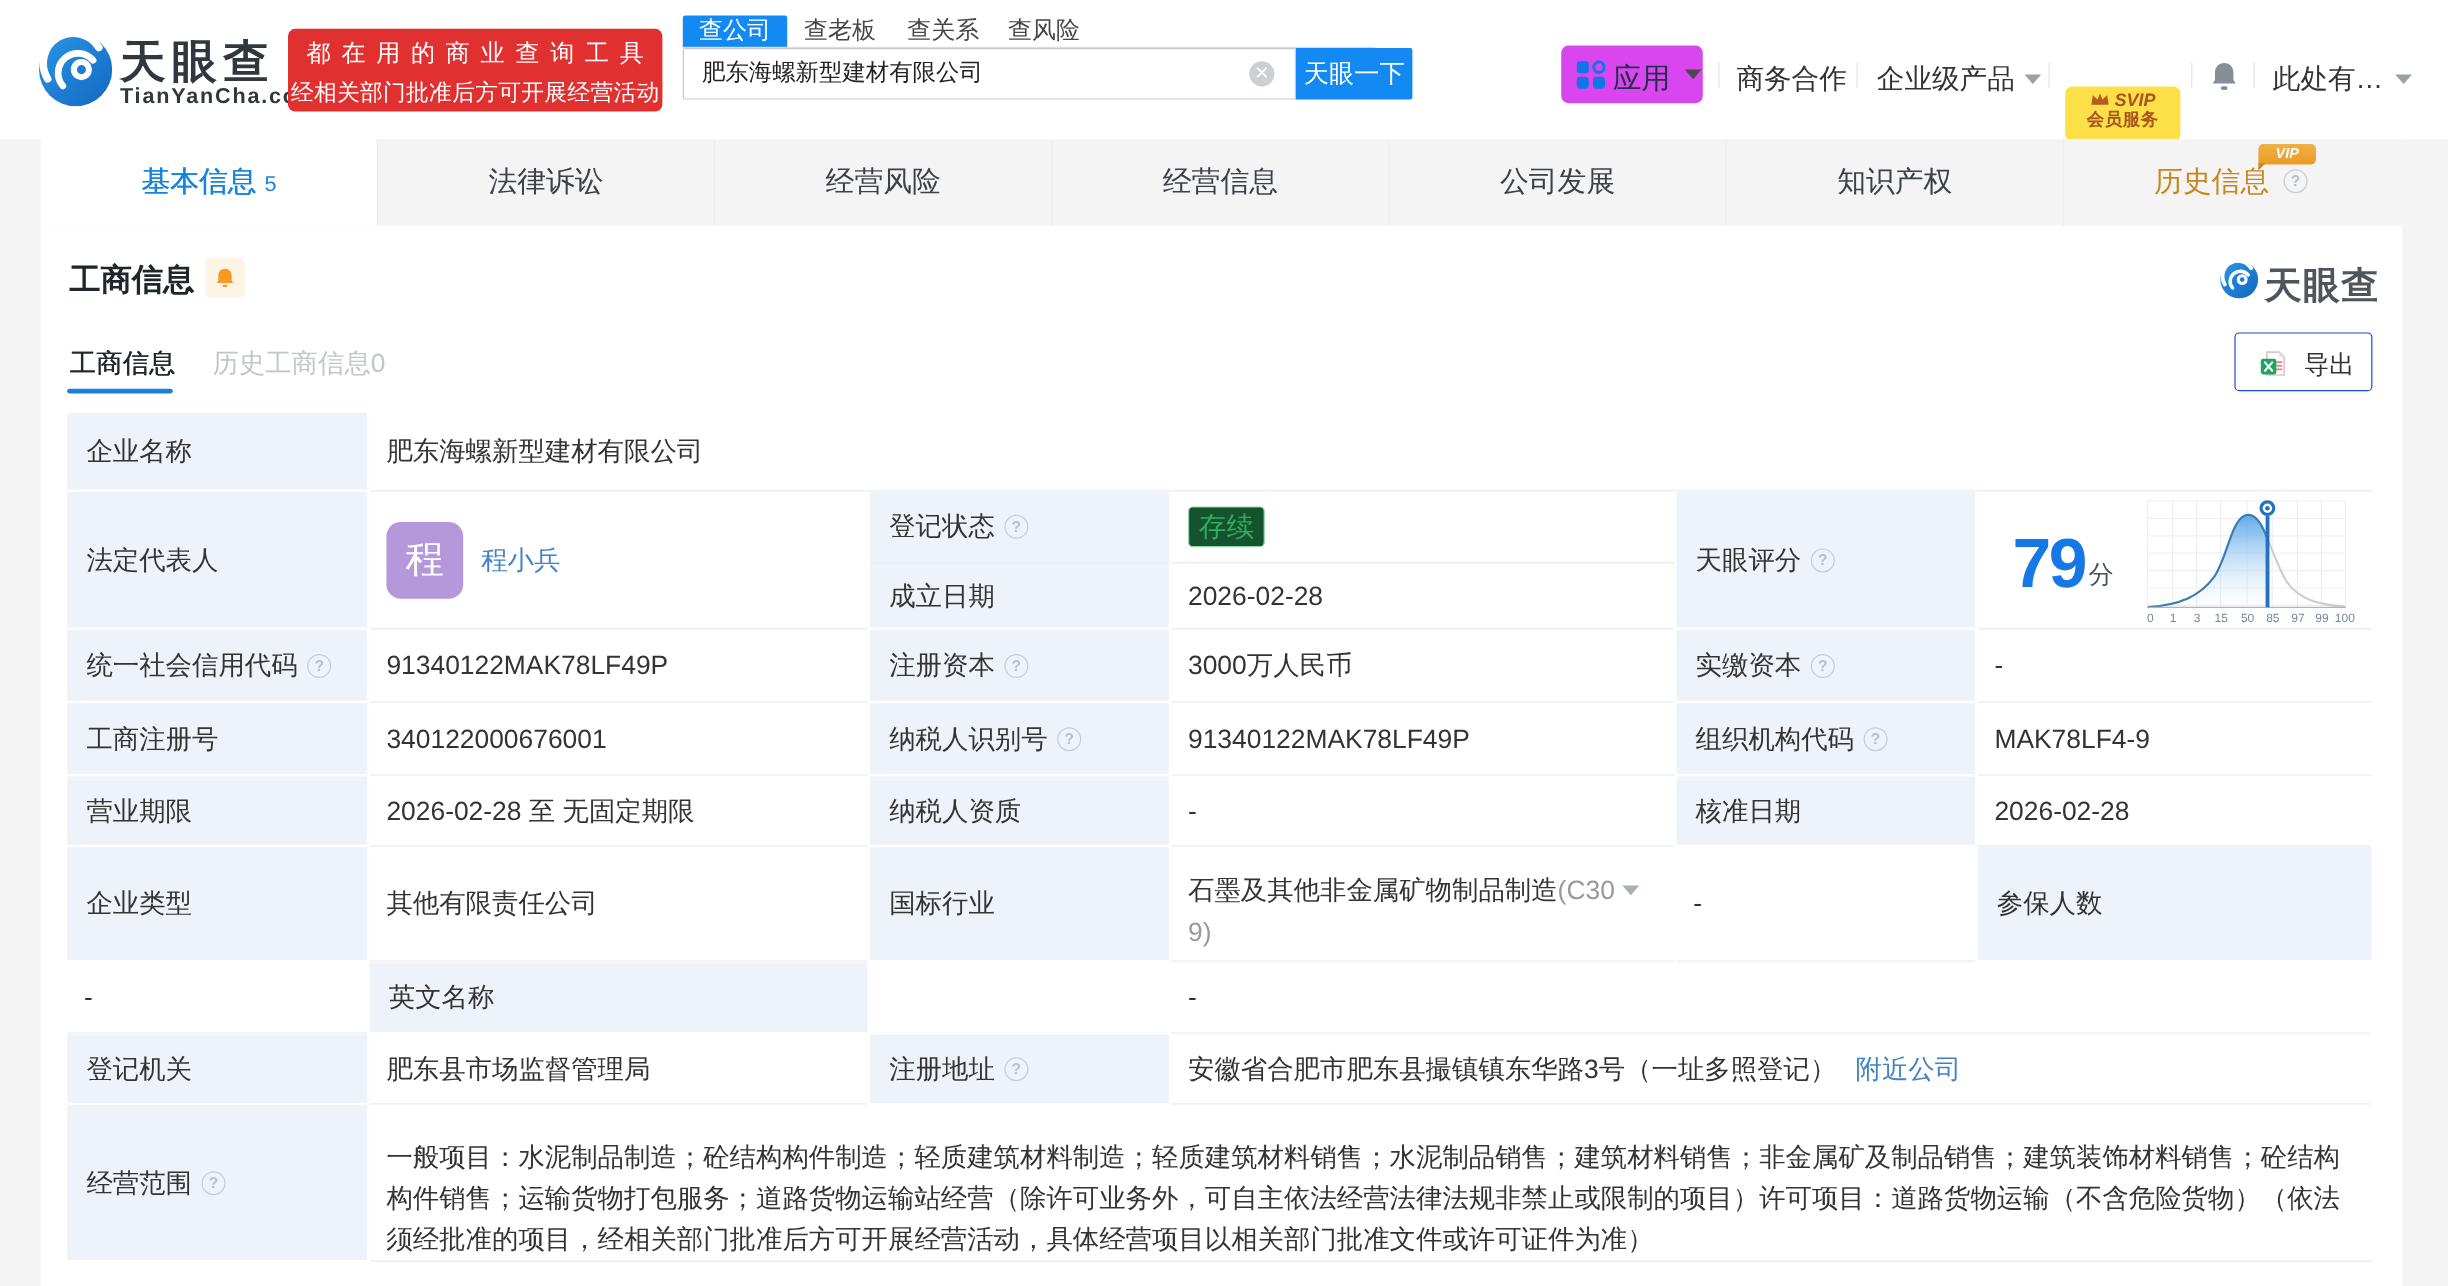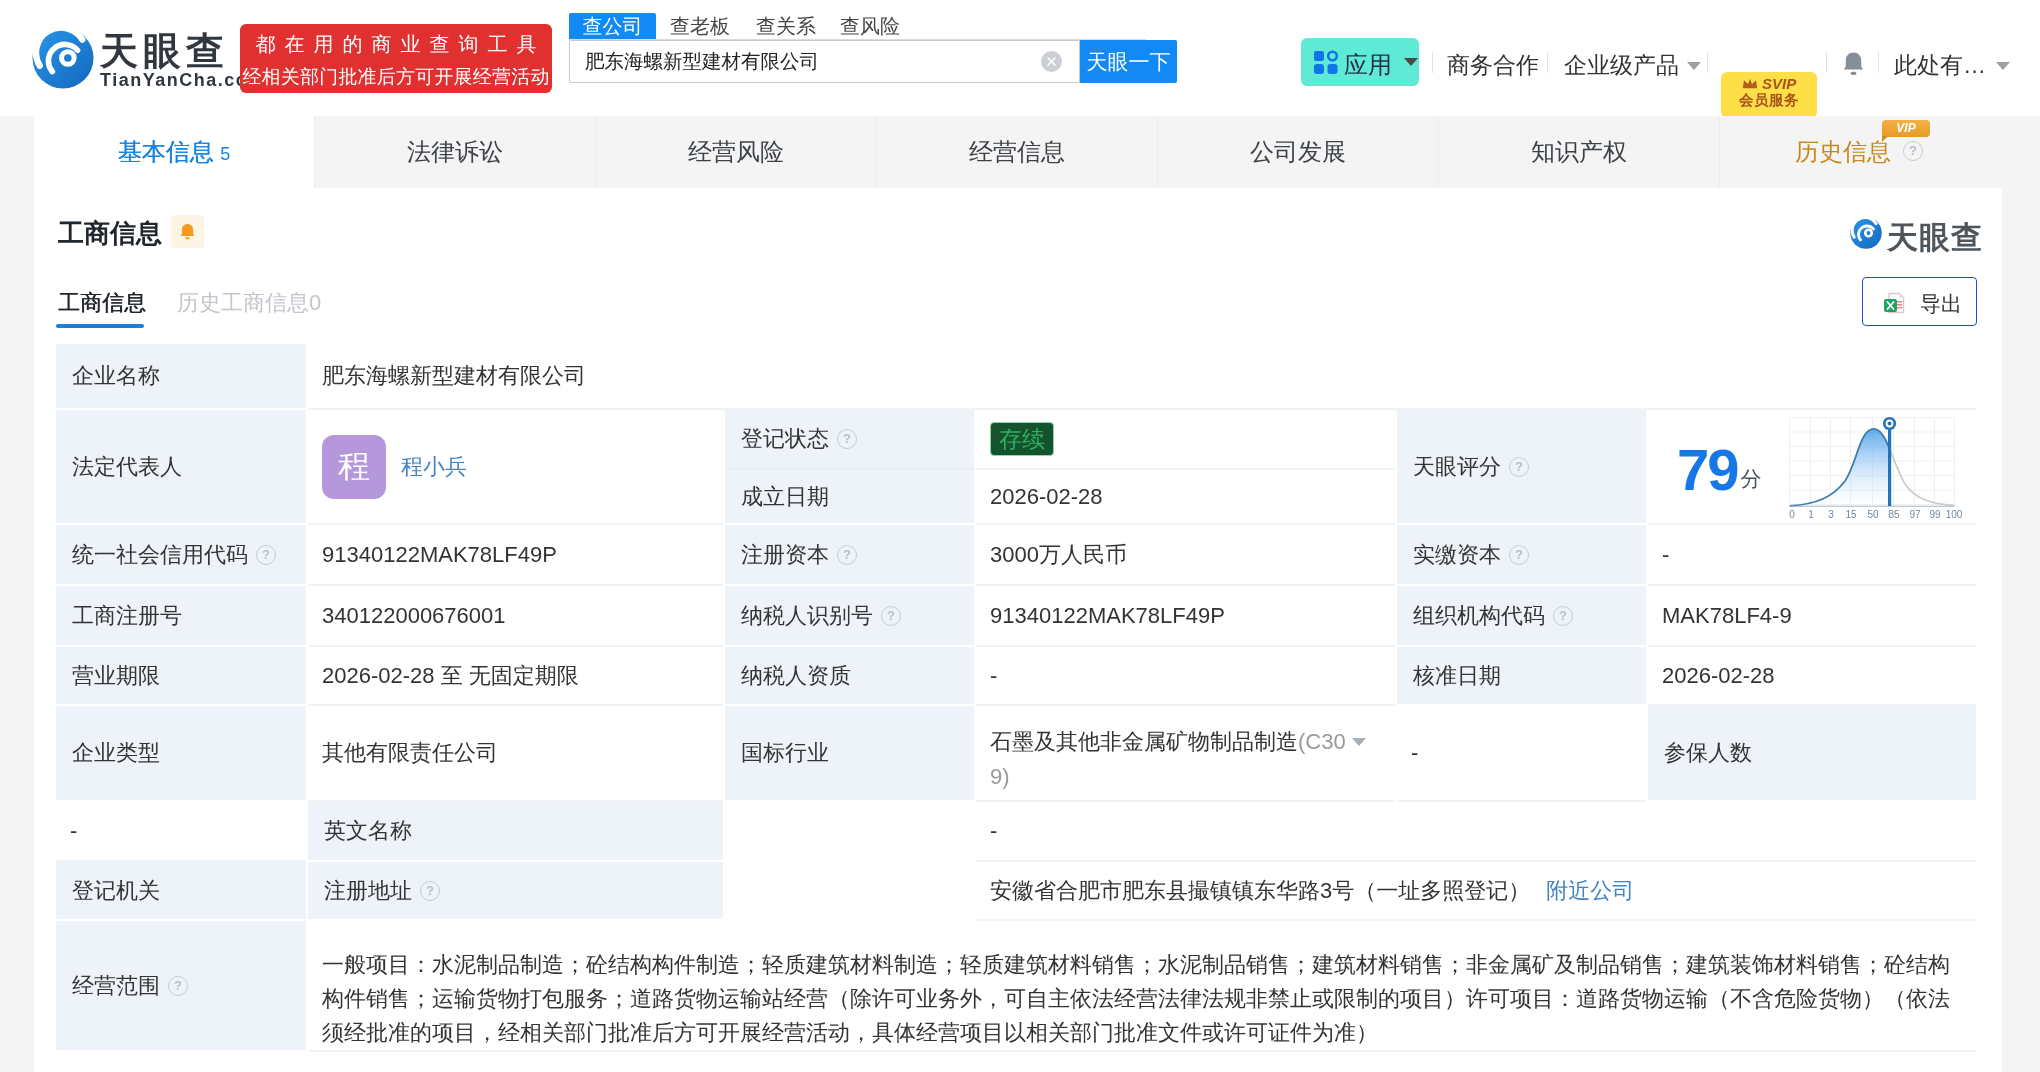--- a/index.html
+++ b/index.html
@@ -18,21 +18,21 @@
 #stab1{left:569px;width:87px;background:#1289f3;color:#fff;text-align:center;border-radius:2px 2px 0 0;}
 #stabline{position:absolute;left:569px;top:39px;width:577px;height:1px;background:#dcdcdc;}
 #searchbox{position:absolute;left:569px;top:40px;width:511px;height:43px;background:#fff;border:1px solid #c9c9c9;border-radius:2px 0 0 2px;}
 #searchbox .q{position:absolute;left:15px;top:0;line-height:41px;font-size:19.5px;color:#222;}
 #clearbtn{position:absolute;left:471px;top:10px;width:21px;height:21px;border-radius:50%;background:#ccd0d5;color:#fff;font-size:15px;line-height:21px;text-align:center;}
 #gobtn{position:absolute;left:1080px;top:40px;width:97px;height:43px;background:#1289f3;color:#fff;font-size:21px;text-align:center;line-height:43px;border-radius:0 2px 2px 0;}
 .hmenu{position:absolute;top:50px;font-size:23px;color:#333;}
 .vdiv{position:absolute;top:52px;width:1px;height:21px;background:#e3e3e3;}
 .caret{display:inline-block;width:0;height:0;border-left:7px solid transparent;border-right:7px solid transparent;border-top:8px solid #4a4a4a;vertical-align:middle;margin-left:8px;margin-top:-2px;}
 .caret.gray{border-top-color:#9aa0a6;}
-#appbtn{position:absolute;left:1301px;top:38px;width:118px;height:48px;background:#5eead4;border-radius:6px;}
+#appbtn{position:absolute;left:1301px;top:38px;width:118px;height:48px;background:#d946ef;border-radius:6px;}
 #appbtn .t{position:absolute;left:43px;top:11px;font-size:24px;color:#23304a;}
 #svipbadge{position:absolute;left:1721px;top:40px;width:96px;height:46px;background:#fde047;border-radius:6px;text-align:center;color:#a8541d;margin-top:32px;}
 #svipbadge .s1{margin-top:4px;font-size:15px;font-weight:700;font-style:italic;line-height:16px;}
 #svipbadge .s2{font-size:14.5px;font-weight:700;line-height:17px;letter-spacing:0.5px;}
 
 #card{position:absolute;left:34px;top:116px;width:1968px;height:956px;background:#fff;}
 #navbar{position:absolute;left:0;top:0;width:1968px;height:72px;background:#f4f4f4;}
 .ntab{position:absolute;top:0;height:72px;line-height:72px;text-align:center;font-size:24px;color:#3c4148;border-right:1px solid #ececec;}
 .ntab.active{background:#fff;color:#1584e0;}
 #title{position:absolute;left:24px;top:100px;font-size:26px;font-weight:700;color:#21262c;}
@@ -250,19 +250,20 @@
     <div class="lc">国标行业</div>
     <div class="vc" style="display:block;padding-top:18px;line-height:35px">石墨及其他非金属矿物制品制造<span class="gtxt">(C30</span><span class="caret gray" style="border-top-color:#a9afb6;margin-left:6px"></span><br><span class="gtxt">9)</span></div>
     <div class="vc">-</div>
 
     <div class="lc">参保人数</div>
     <div class="vc">-</div>
     <div class="lc">英文名称</div>
     <div class="vc" style="grid-column:4 / 7">-</div>
 
     <div class="lc">登记机关</div>
+    <div class="vc">肥东县市场监督管理局</div>
     <div class="lc">注册地址<span class="qm">?</span></div>
     <div class="vc" style="grid-column:4 / 7">安徽省合肥市肥东县撮镇镇东华路3号（一址多照登记）<span class="link" style="margin-left:16px">附近公司</span></div>
 
     <div class="lc" style="align-items:center">经营范围<span class="qm">?</span></div>
     <div class="vc" style="grid-column:2 / 7;display:block;padding-top:27px;line-height:34px">一般项目：水泥制品制造；砼结构构件制造；轻质建筑材料制造；轻质建筑材料销售；水泥制品销售；建筑材料销售；非金属矿及制品销售；建筑装饰材料销售；砼结构<br>构件销售；运输货物打包服务；道路货物运输站经营（除许可业务外，可自主依法经营法律法规非禁止或限制的项目）许可项目：道路货物运输（不含危险货物）（依法<br>须经批准的项目，经相关部门批准后方可开展经营活动，具体经营项目以相关部门批准文件或许可证件为准）</div>
   </div>
 </div>
 
 </body></html>

